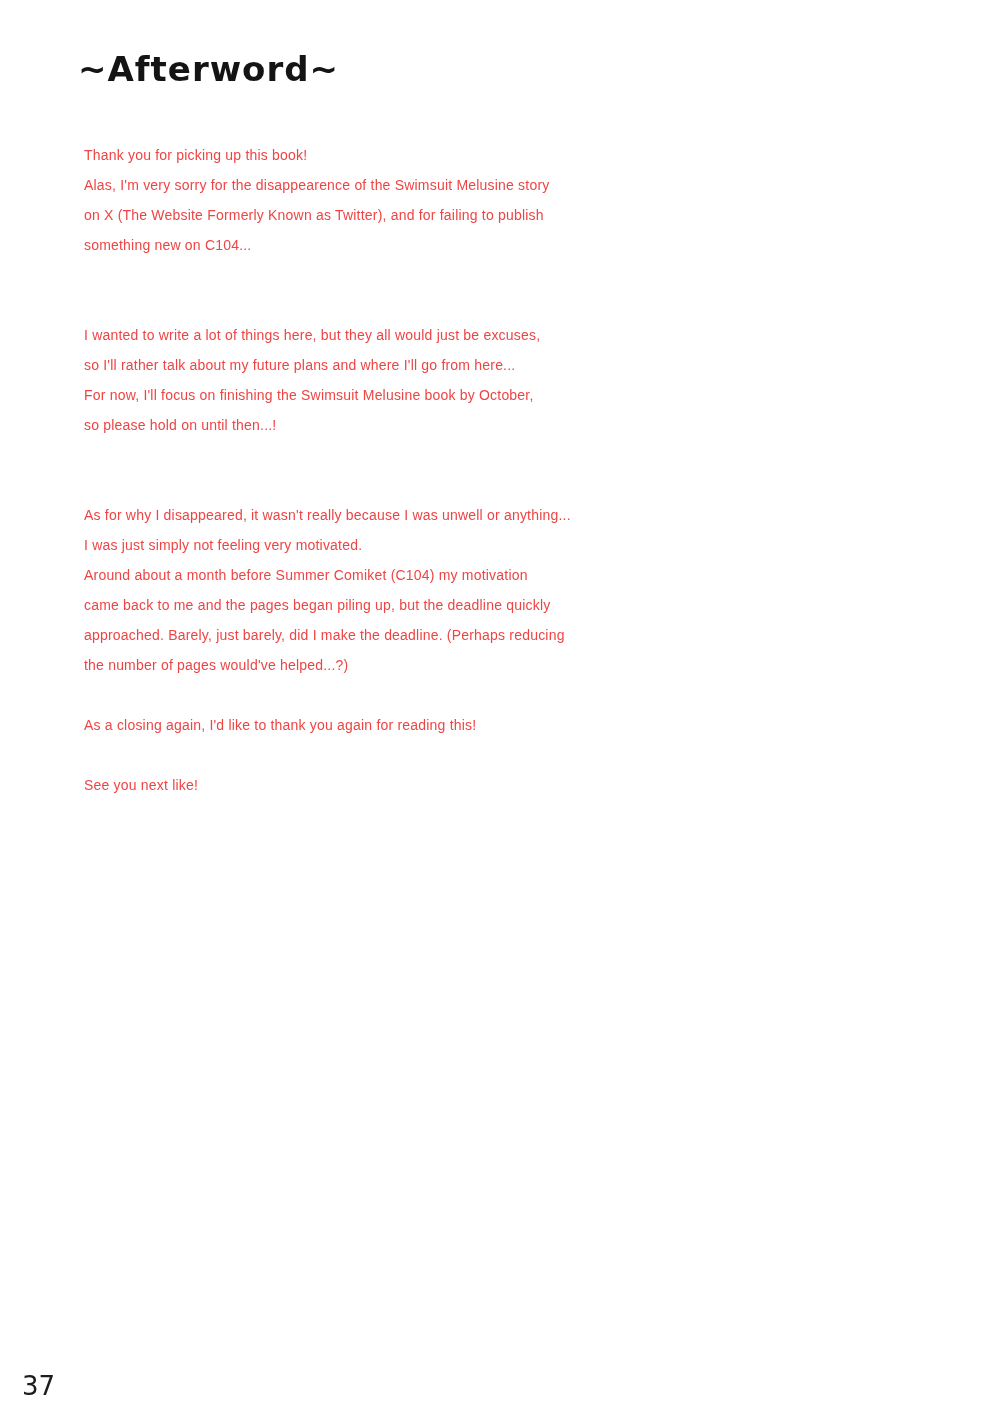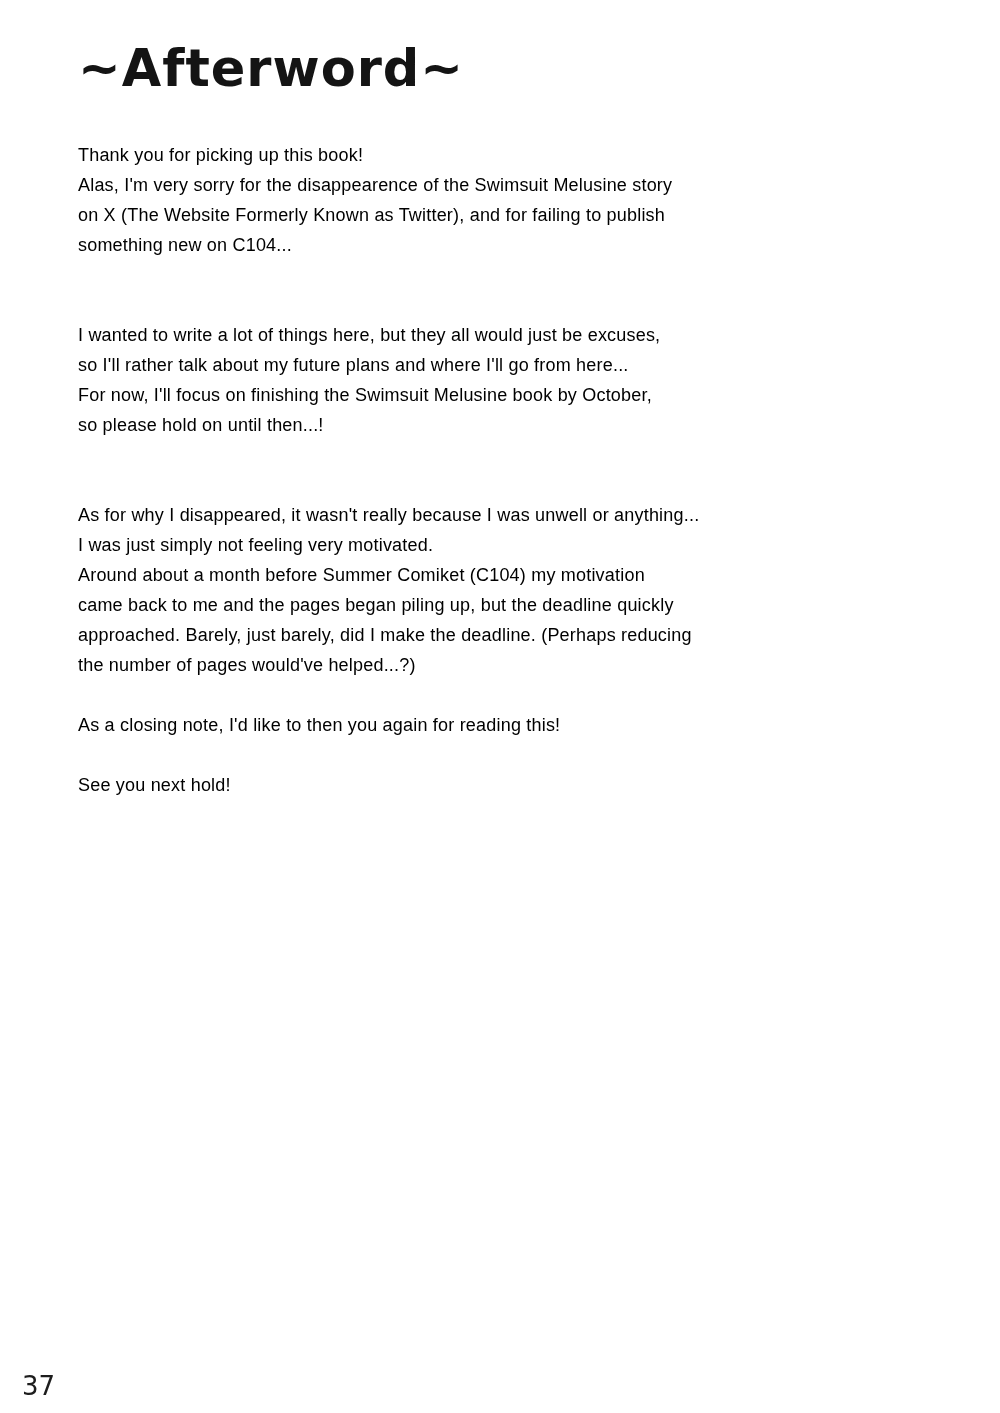--- a/index.html
+++ b/index.html
@@ -19,31 +19,31 @@
   .content {
     position: absolute;
     left: 78px;
     top: 46px;
     width: 790px;
   }
   .title {
     margin: 0 0 48px 0;
     font-family: "DejaVu Sans", sans-serif;
     font-weight: 700;
-    font-size: 51px;
+    font-size: 34px;
     line-height: 46px;
     letter-spacing: 1px;
     color: #141414;
   }
   .para {
-    margin: 0 0 30px 0;
-    font-size: 18px;
+    margin: 0 0 30px 6px;
+    font-size: 14px;
     line-height: 30px;
     letter-spacing: 0.2px;
-    color: #000000;
+    color: #ef4444;
     white-space: nowrap;
   }
   .para.gap-large { margin-bottom: 60px; }
   .para.gap-none  { margin-bottom: 0; }
   .page-number {
     position: absolute;
     left: 22px;
     bottom: 12px;
     font-family: "DejaVu Sans", sans-serif;
     font-size: 26px;
@@ -59,19 +59,19 @@
     <h1 class="title">~Afterword~</h1>
 
     <p class="para gap-large">Thank you for picking up this book!<br>Alas, I'm very sorry for the disappearence of the Swimsuit Melusine story<br>on X (The Website Formerly Known as Twitter), and for failing to publish<br>something new on C104...</p>
 
     <p class="para gap-large">I wanted to write a lot of things here, but they all would just be excuses,<br>so I'll rather talk about my future plans and where I'll go from here...<br>For now, I'll focus on finishing the Swimsuit Melusine book by October,<br>so please hold on until then...!</p>
 
     <p class="para">As for why I disappeared, it wasn't really because I was unwell or anything...<br>I was just simply not feeling very motivated.<br>Around about a month before Summer Comiket (C104) my motivation<br>came back to me and the pages began piling up, but the deadline quickly<br>approached. Barely, just barely, did I make the deadline. (Perhaps reducing<br>the number of pages would've helped...?)</p>
 
 
 
-    <p class="para">As a closing note, I'd like to then you again for reading this!</p>
+    <p class="para">As a closing again, I'd like to thank you again for reading this!</p>
 
-    <p class="para gap-none">See you next hold!</p>
+    <p class="para gap-none">See you next like!</p>
   </div>
 
   <div class="page-number">37</div>
 </div>
 
 </body></html>

